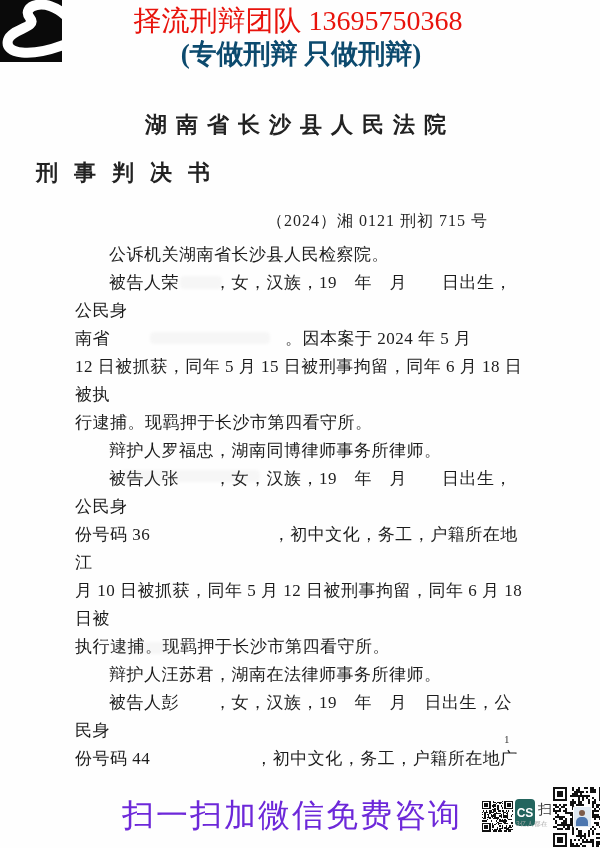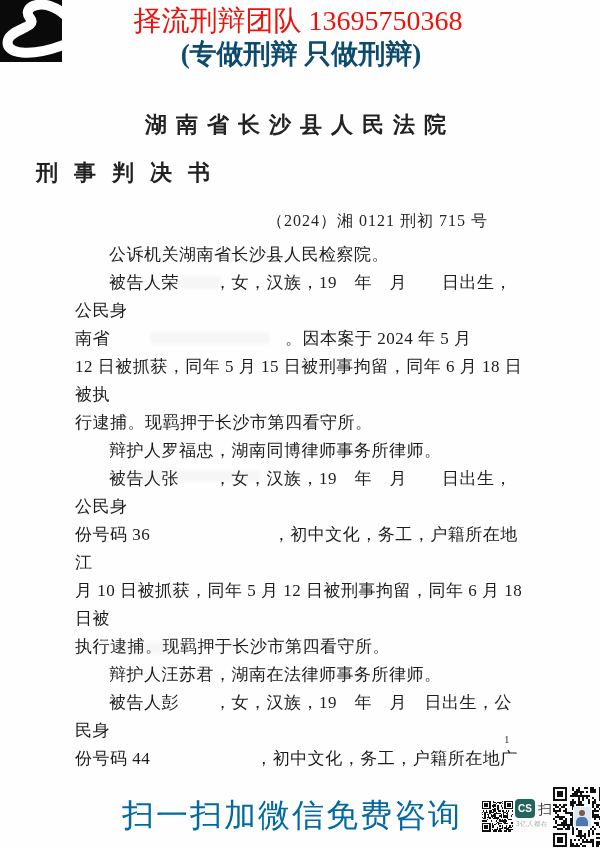--- a/index.html
+++ b/index.html
@@ -40,36 +40,36 @@
   .doc-line.indent{text-indent:2em;}
   .page-number{
     position:absolute;left:504px;top:733px;font-size:11px;color:#3a3a3a;
   }
   .smudge{
     position:absolute;background:#9a9a9a;opacity:0.07;border-radius:4px;filter:blur(1px);
   }
   
   .scan-cta{
     position:absolute;left:122px;top:796px;font-size:32px;line-height:38px;
-    color:#0369a1;letter-spacing:2px;white-space:nowrap;
+    color:#6d28d9;letter-spacing:2px;white-space:nowrap;
   }
   .qr-small{position:absolute;left:482px;top:800px;width:31px;height:32px;}
   .qr-large{position:absolute;left:553px;top:787px;width:60px;height:60px;}
   .qr-small svg,.qr-large svg{display:block;width:100%;height:100%;}
   .avatar-chip{
     position:absolute;left:573px;top:806px;width:17px;height:20px;background:#dfe9f2;
     border:1.5px solid #ffffff;border-radius:2px;overflow:hidden;
   }
   .avatar-chip .head{position:absolute;left:5px;top:3px;width:6px;height:6px;border-radius:50%;background:#7c5b49;}
   .avatar-chip .body{position:absolute;left:2px;top:10px;width:12px;height:9px;border-radius:5px 5px 0 0;background:#4d77b0;}
   .cs-badge{position:absolute;left:515px;top:798px;width:38px;height:30px;
     font-family:"Liberation Sans","DejaVu Sans",sans-serif;}
   .cs-logo{
-    position:absolute;left:0;top:1px;width:20px;height:19px;border-radius:4px;
-    background:#23655e;color:#fff;font-size:10px;font-weight:700;
+    position:absolute;left:0;top:1px;width:20px;height:27px;border-radius:4px;
+    background:#23655e;color:#fff;font-size:12px;font-weight:700;
     display:flex;align-items:center;justify-content:center;letter-spacing:0;
   }
   .cs-label{position:absolute;left:23px;top:3px;font-size:14px;color:#3c3c3c;}
   .cs-sub{position:absolute;left:1px;top:22px;font-size:6.5px;color:#a9a9a9;white-space:nowrap;letter-spacing:0.5px;}
 </style>
 </head>
 <body>
 
 <div class="page">
 

